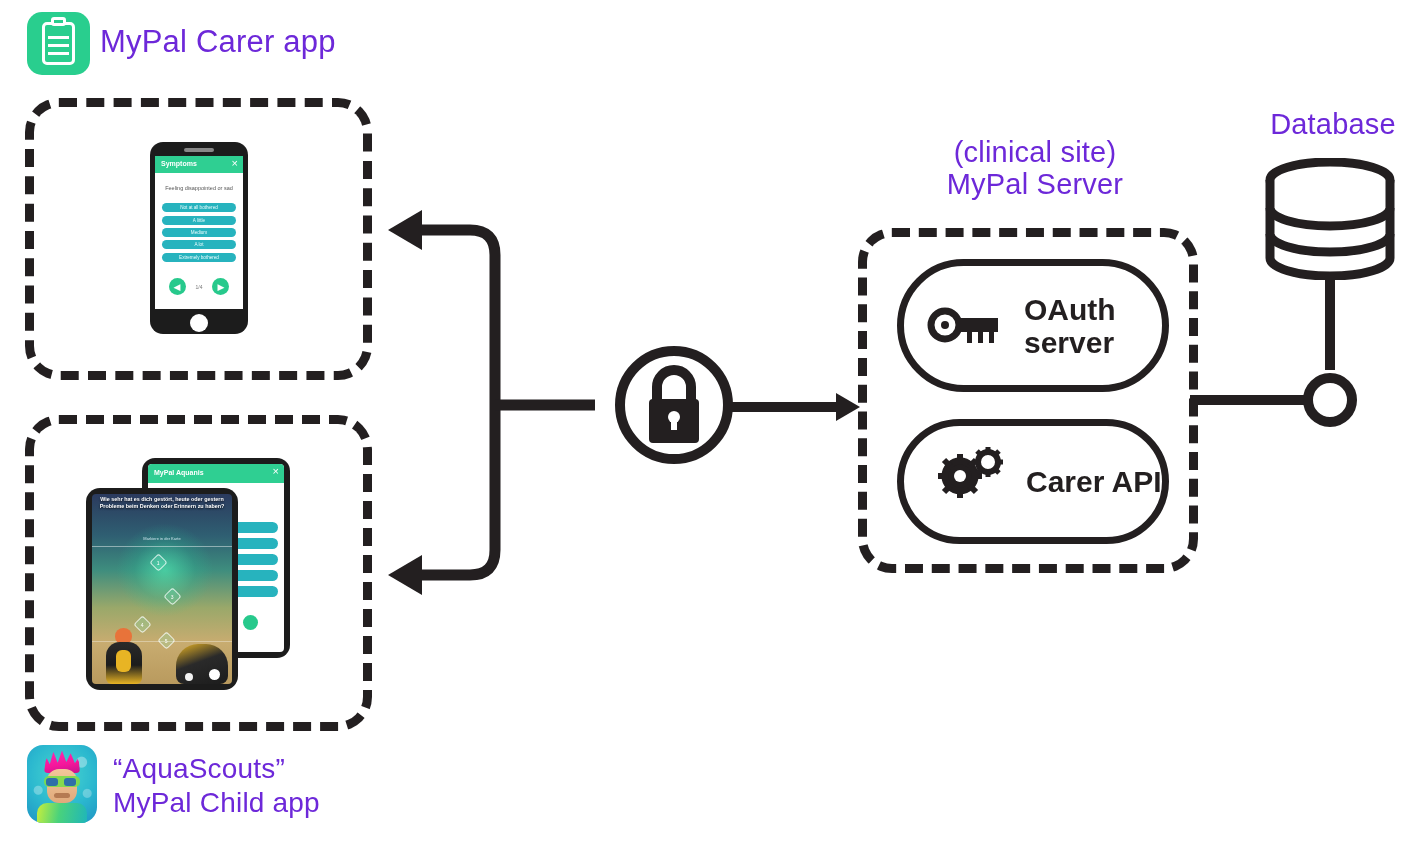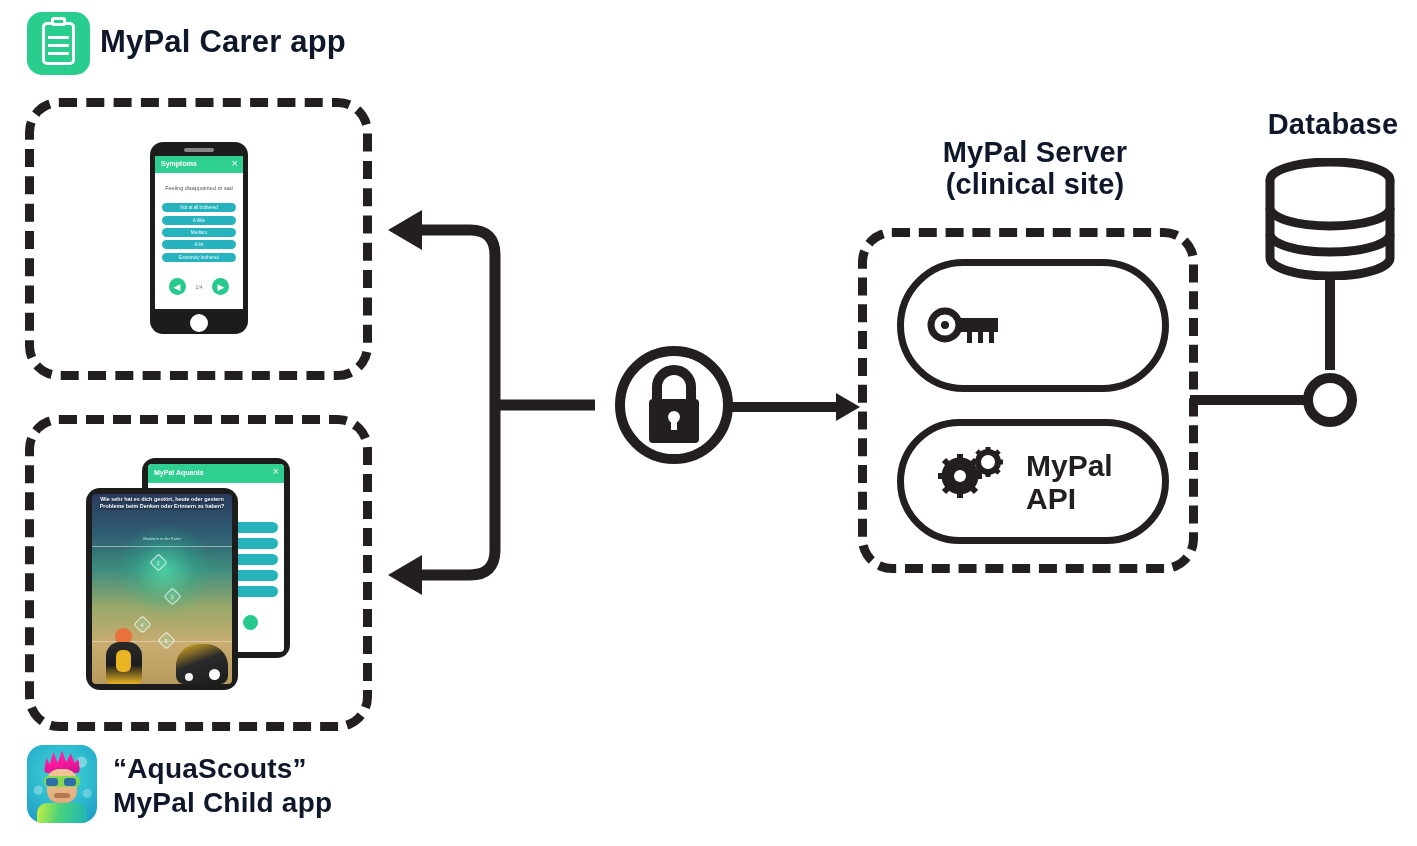--- a/index.html
+++ b/index.html
@@ -1,21 +1,21 @@
 <!DOCTYPE html>
 <html><head>
 <meta charset="utf-8">
 <style>
   html,body{margin:0;padding:0;background:#ffffff;}
   body{width:1417px;height:846px;position:relative;overflow:hidden;
        font-family:"Liberation Sans","DejaVu Sans",sans-serif;color:#231f20;}
   .abs{position:absolute;}
 
   
-  .lbl{font-weight:bold;color:#0f172a;letter-spacing:.2px;}
+  .lbl{font-weight:normal;color:#6d28d9;letter-spacing:.2px;}
 
   #carer-label{left:100px;top:24px;font-size:31px;}
   #server-label{left:855px;top:136px;width:360px;text-align:center;
                 font-size:29px;line-height:1.12;}
   #db-label{left:1238px;top:108px;width:190px;text-align:center;font-size:29px;}
   #https-label{left:545px;top:468px;width:290px;text-align:center;
                font-size:29px;line-height:1.14;}
   #child-label{left:113px;top:752px;font-size:28px;line-height:1.2;}
 
   
@@ -256,34 +256,38 @@
 </svg>
 <div class="abs lbl" id="https-label">
 </div>
 
 <svg class="abs" style="left:732px;top:390px;width:130px;height:34px" viewBox="0 0 130 34">
   <path d="M 0 17 L 108 17" stroke="#231f20" stroke-width="10" fill="none"></path>
   <polygon points="104,3 104,31 128,17" fill="#231f20"></polygon>
 </svg>
 
 <div class="abs lbl" id="server-label">
+  <div>(clinical site)</div>
   <div>MyPal Server</div>
-  <div>(clinical site)</div>
 </div>
 <div class="abs dashbox" id="server-box"></div>
 
 <div class="pill" id="oauth-pill">
   <svg style="margin-left:22px;flex:0 0 auto" width="86" height="50" viewBox="0 0 86 50">
     <circle cx="19" cy="24" r="14" fill="none" stroke="#231f20" stroke-width="7"></circle>
     <circle cx="19" cy="24" r="4" fill="#231f20"></circle>
     <path d="M 33 17 L 72 17 L 72 31 L 33 31 Z" fill="#231f20"></path>
     <rect x="41" y="31" width="5" height="11" fill="#231f20"></rect>
     <rect x="52" y="31" width="5" height="11" fill="#231f20"></rect>
     <rect x="63" y="31" width="5" height="11" fill="#231f20"></rect>
   </svg>
+  <div class="pill-text" style="margin-left:12px">
+    <div>OAuth</div>
+    <div>server</div>
+  </div>
 </div>
 
 <div class="pill" id="dataapi-pill">
   <svg style="margin-left:18px;flex:0 0 auto" width="88" height="72" viewBox="0 0 88 72">
     <g fill="#231f20">
       <path d="M30 24 l6 2 4-5 7 4 -2 6 5 4 -4 7 -6-2 -4 5 -7-4 2-6 -5-4 Z"></path>
       <circle cx="38" cy="30" r="15"></circle>
     </g>
     <circle cx="38" cy="30" r="15" fill="none" stroke="#231f20" stroke-width="7"></circle>
     <g stroke="#231f20" stroke-width="6" stroke-linecap="butt">
@@ -302,21 +306,21 @@
       <line x1="66" y1="1" x2="66" y2="7"></line>
       <line x1="66" y1="25" x2="66" y2="31"></line>
       <line x1="51" y1="16" x2="57" y2="16"></line>
       <line x1="75" y1="16" x2="81" y2="16"></line>
       <line x1="55" y1="5" x2="59" y2="9"></line>
       <line x1="73" y1="23" x2="77" y2="27"></line>
       <line x1="77" y1="5" x2="73" y2="9"></line>
       <line x1="59" y1="23" x2="55" y2="27"></line>
     </g>
   </svg>
-  <div class="pill-text" style="margin-left:16px">MyPal API</div>
+  <div class="pill-text" style="margin-left:16px">Carer API</div>
 </div>
 
 <div class="abs lbl" id="db-label">Database</div>
 
 <svg class="abs" id="db" viewBox="0 0 136 122">
   <ellipse cx="68" cy="22" rx="60" ry="18" fill="#fff" stroke="#231f20" stroke-width="9"></ellipse>
   <path d="M 8 22 L 8 100 a 60 18 0 0 0 120 0 L 128 22" fill="#fff" stroke="#231f20" stroke-width="9"></path>
   <path d="M 8 50 a 60 18 0 0 0 120 0" fill="none" stroke="#231f20" stroke-width="9"></path>
   <path d="M 8 76 a 60 18 0 0 0 120 0" fill="none" stroke="#231f20" stroke-width="9"></path>
 </svg>

